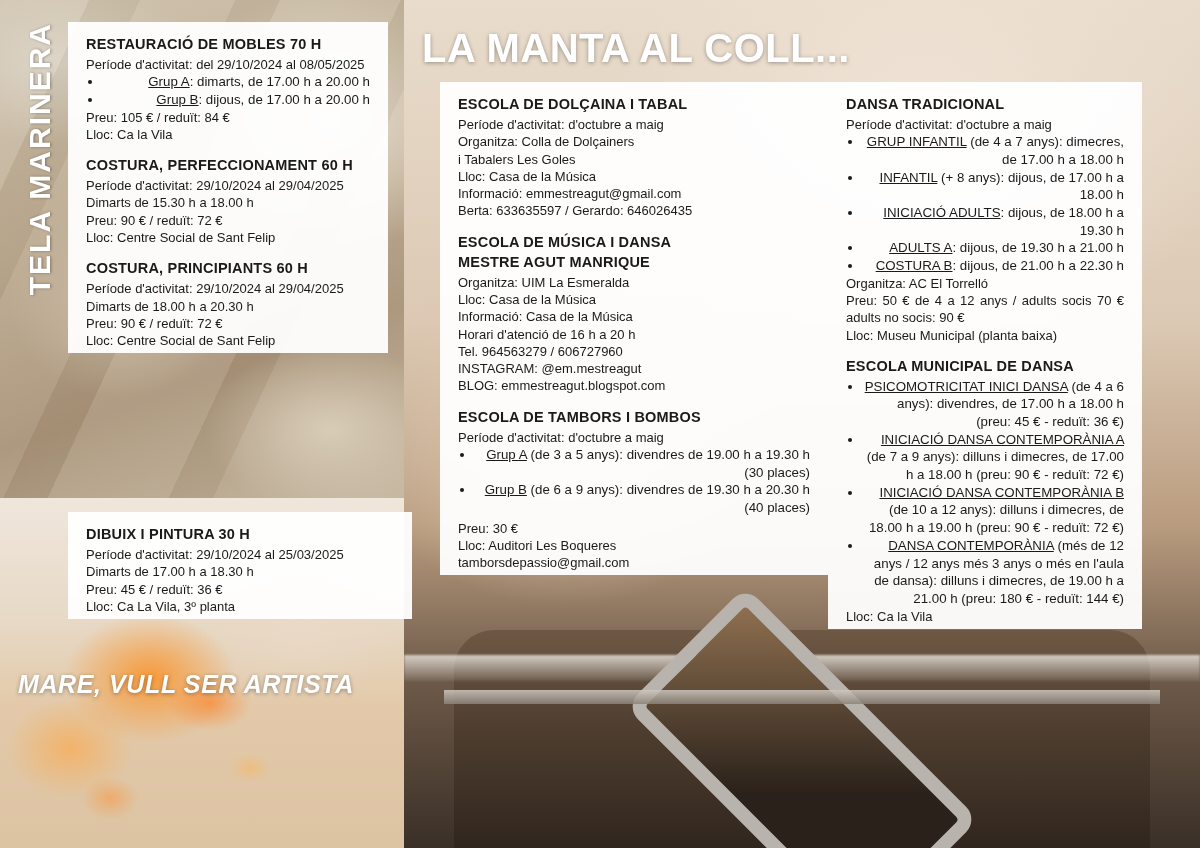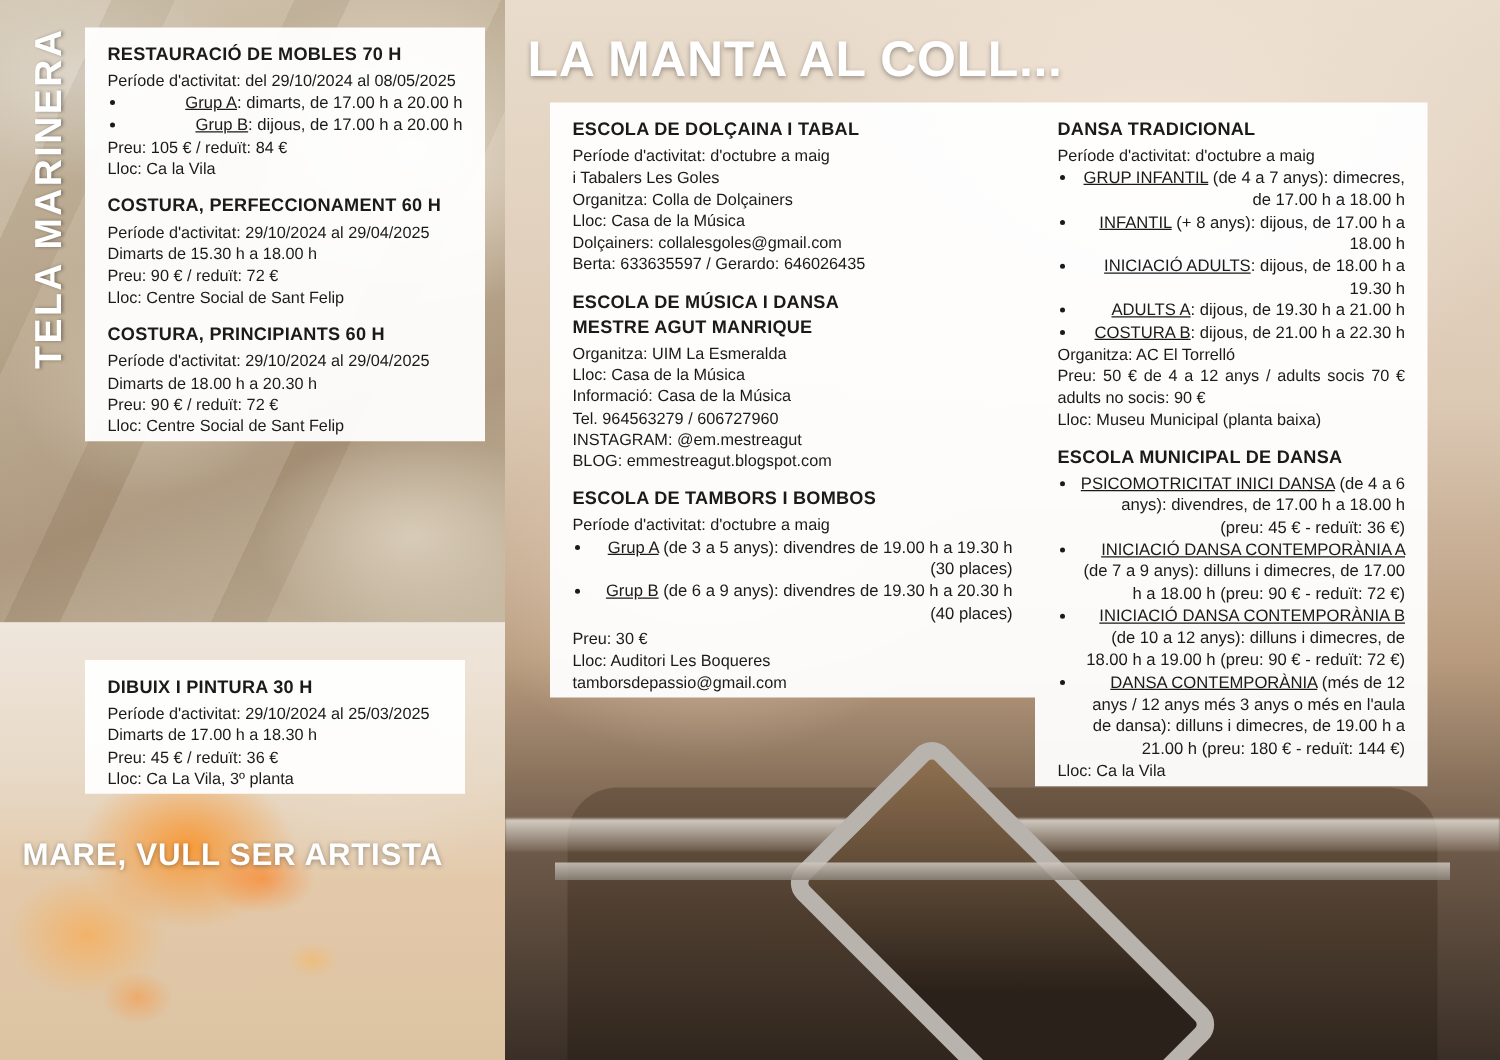--- a/index.html
+++ b/index.html
@@ -90,30 +90,31 @@
 
   .banner-title {
     position:absolute; left:422px; top:26px;
     color:#ffffff; font-size:40px; font-weight:700; letter-spacing:.5px;
     text-shadow:0 1px 4px rgba(0,0,0,.35);
   }
   .artist-title {
     position:absolute; left:18px; top:670px;
     color:#ffffff; font-size:25px; font-weight:700; letter-spacing:.6px;
     text-shadow:0 1px 4px rgba(0,0,0,.35);
+    font-style:italic;
   }
 
   
   .card {
     position:absolute; background:rgba(255,255,255,0.95);
     padding:14px 18px 4px 18px;
     color:#1a1a1a;
   }
   #card-tela   { left:68px;  top:22px;  width:320px; }
-  #card-dibuix { left:68px;  top:528px; width:304px; }
+  #card-dibuix { left:68px;  top:512px; width:344px; }
   #card-mid    { left:440px; top:82px;  width:388px; }
   #card-right  { left:828px; top:82px;  width:314px; }
 
   h3.sec {
     font-size:14.5px; font-weight:700; margin:0 0 4px 0; letter-spacing:.2px;
   }
   .blk { margin-bottom:14px; }
   .blk:last-child { margin-bottom:0; }
   p.line {
     margin:0; font-size:13px; line-height:1.33; text-align:justify;
@@ -184,33 +185,34 @@
       <p class="line">Preu: 45 € / reduït: 36 €</p>
       <p class="line">Lloc: Ca La Vila, 3º planta</p>
     </div>
   </div>
 
   <div class="card" id="card-mid">
 
     <div class="blk">
       <h3 class="sec">ESCOLA DE DOLÇAINA I TABAL</h3>
       <p class="line">Període d'activitat: d'octubre a maig</p>
+      <p class="line">Organitza: Colla de Dolçainers</p>
       <p class="line">i Tabalers Les Goles</p>
-      <p class="line">Organitza: Colla de Dolçainers</p>
       <p class="line">Lloc: Casa de la Música</p>
-      <p class="line">Dolçainers: collalesgoles@gmail.com</p>
+      <p class="line">Informació: emmestreagut@gmail.com</p>
       <p class="line">Berta: 633635597 / Gerardo: 646026435</p>
     </div>
 
     <div class="blk">
       <h3 class="sec">ESCOLA DE MÚSICA I DANSA</h3>
       <h3 class="sec">MESTRE AGUT MANRIQUE</h3>
       <p class="line">Organitza: UIM La Esmeralda</p>
       <p class="line">Lloc: Casa de la Música</p>
       <p class="line">Informació: Casa de la Música</p>
+      <p class="line">Horari d'atenció de 16 h a 20 h</p>
       <p class="line">Tel. 964563279 / 606727960</p>
       <p class="line">INSTAGRAM: @em.mestreagut</p>
       <p class="line">BLOG: emmestreagut.blogspot.com</p>
     </div>
 
     <div class="blk">
       <h3 class="sec">ESCOLA DE TAMBORS I BOMBOS</h3>
       <p class="line">Període d'activitat: d'octubre a maig</p>
       <ul class="items">
         <li><span class="u">Grup A</span><span> (de 3 a 5 anys): divendres de 19.00 h a 19.30 h (30 places)</span></li>

